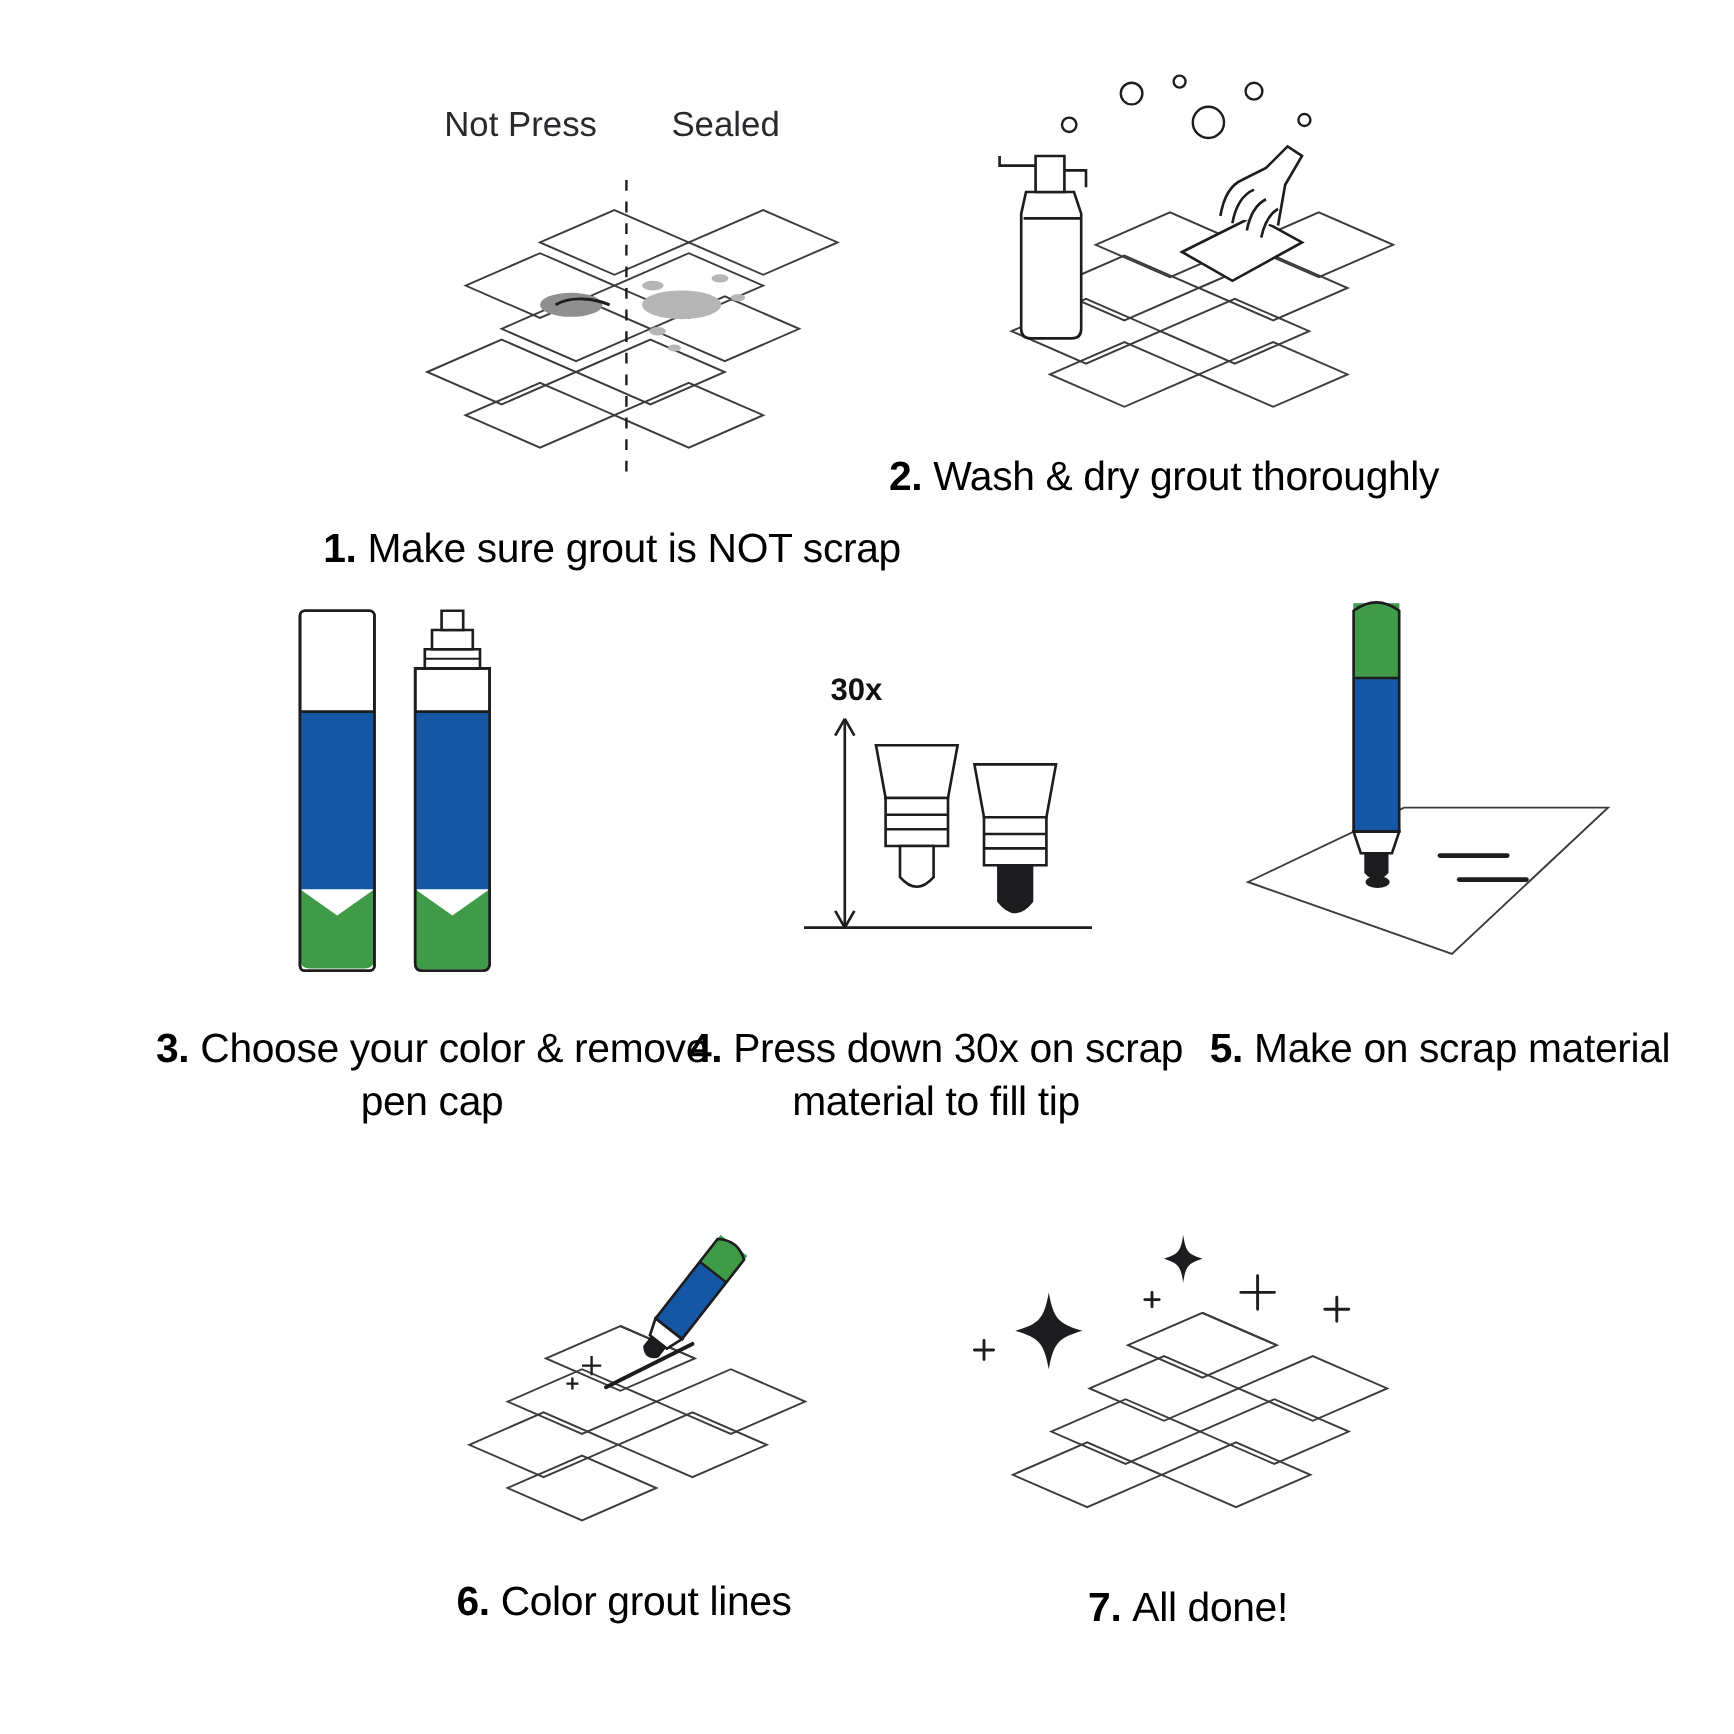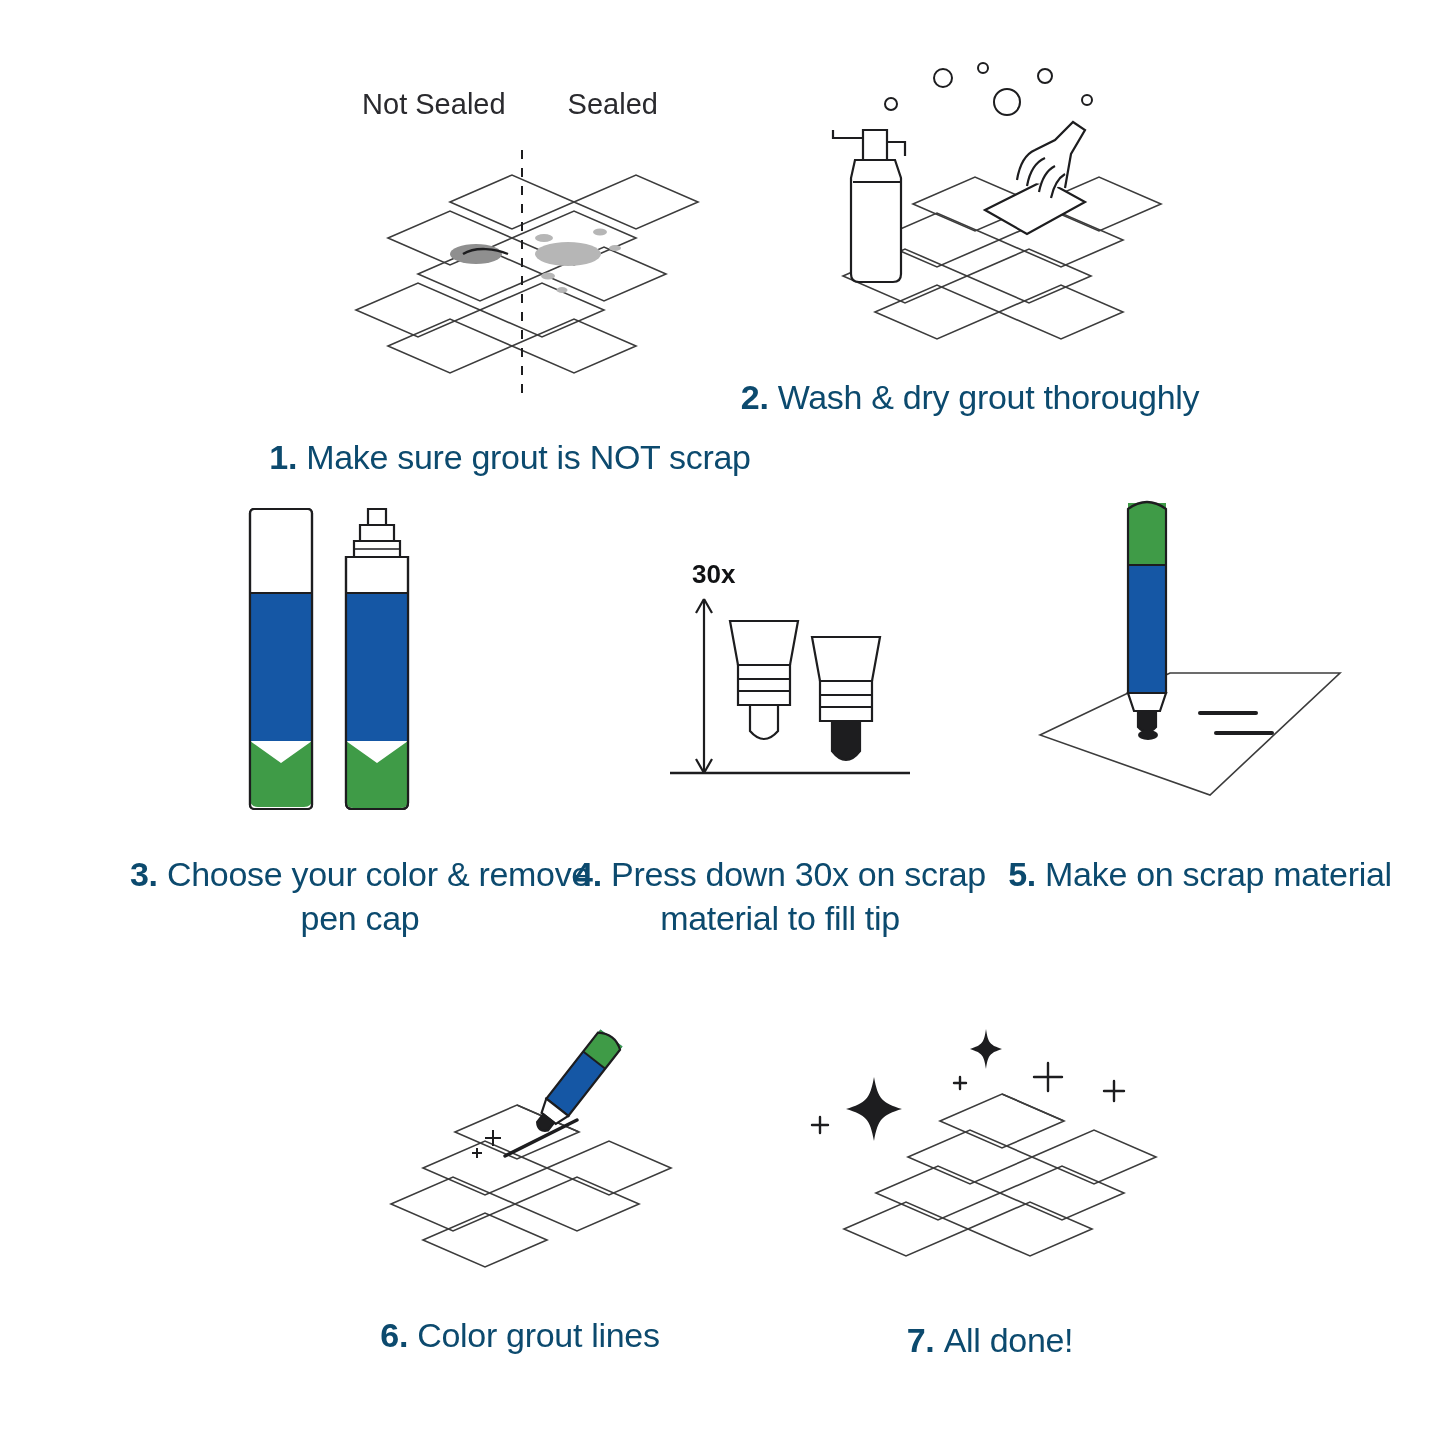--- a/index.html
+++ b/index.html
@@ -35,21 +35,21 @@
     display: flex;
     align-items: flex-start;
     justify-content: center;
   }
 
   .caption {
     text-align: center;
     font-size: 34px;
     line-height: 1.28;
     letter-spacing: -0.3px;
-    color: #0c4a6e;
+    color: #000000;
     font-family: "Liberation Sans", sans-serif;
   }
   .caption .num {
     font-weight: bold;
   }
 
   .label-row {
     position: absolute;
     top: 0;
     left: 0;
@@ -84,21 +84,21 @@
 
   svg { display: block; overflow: visible; }
 </style>
 </head>
 <body>
 
 <div class="sheet">
 
   <div class="step" id="step1">
     <div class="label-row">
-      <span>Not Sealed</span>
+      <span>Not Press</span>
       <span>Sealed</span>
     </div>
     <div class="art">
       <svg width="420" height="250" viewBox="0 0 420 250" fill="none">
         <g stroke="#3c3c3c" stroke-width="1.6" fill="none">
 
           <g>
             <path d="M150 52 L212 25 L274 52 L212 79 Z"></path>
             <path d="M274 52 L336 25 L398 52 L336 79 Z"></path>
             <path d="M88 88 L150 61 L212 88 L150 115 Z"></path>

